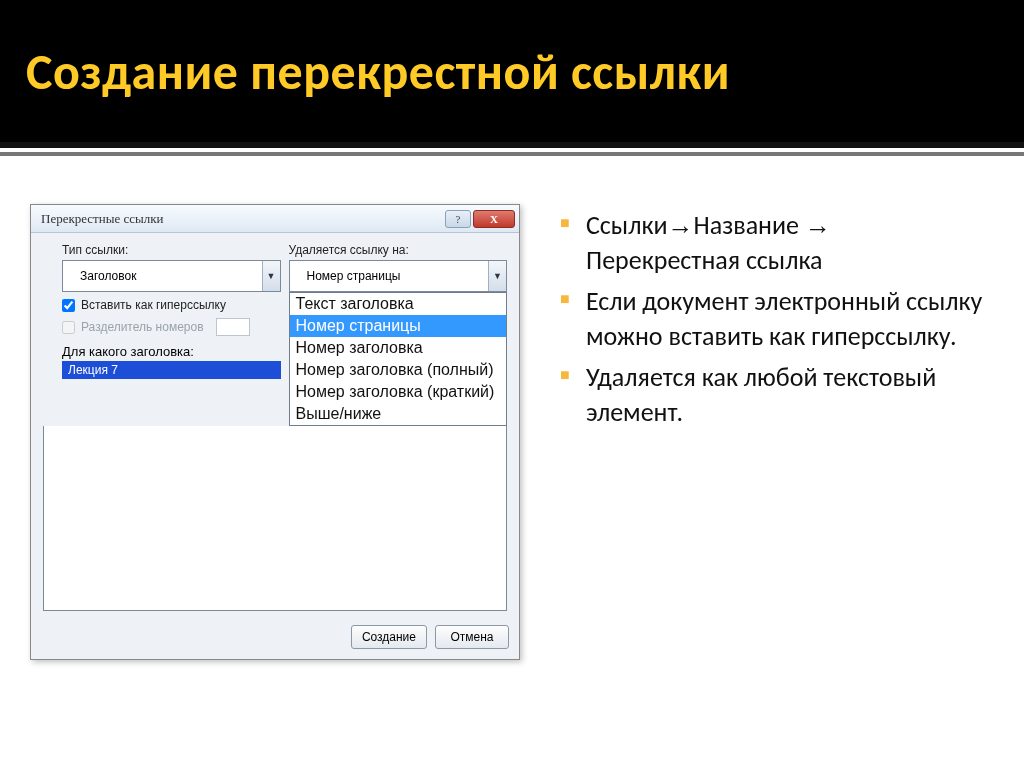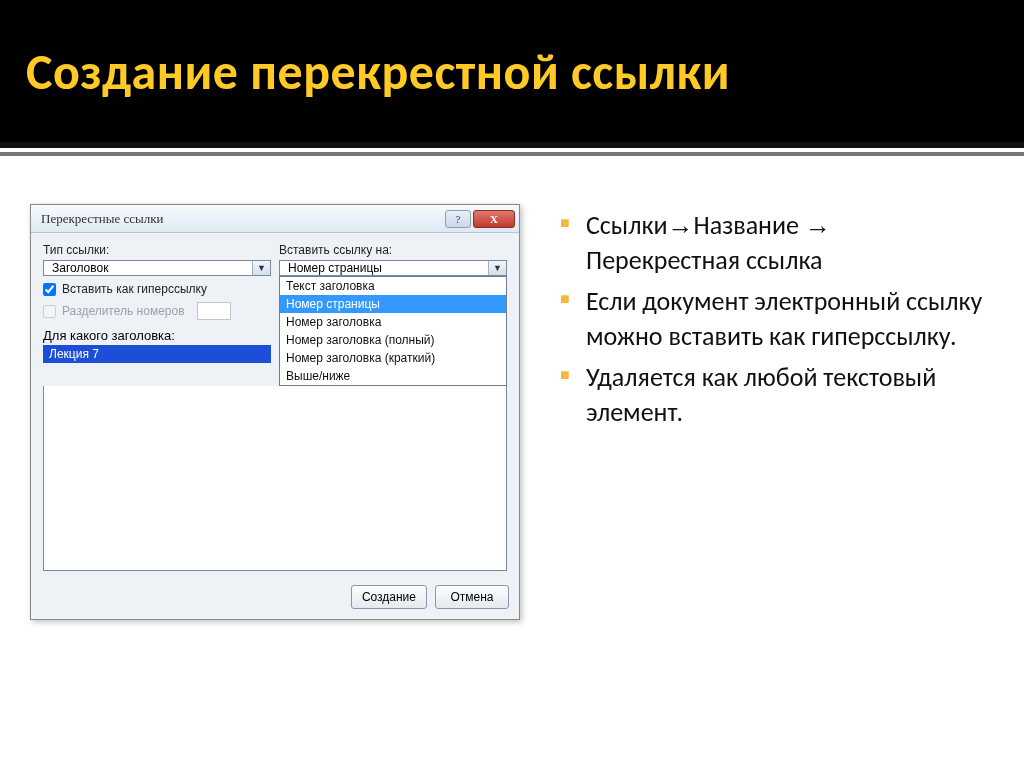--- a/index.html
+++ b/index.html
@@ -67,30 +67,30 @@
   .win-close {
     width: 42px;
     background: linear-gradient(#e07a6f,#c0392b);
     border:1px solid #8b2d22;
     color:#fff;
     font-weight:bold;
   }
   .dlg-body {
     padding: 10px 12px 8px 12px;
   }
-  .row { display:flex; gap:8px; }
+  .row { display:flex; gap:8px;margin-left:19px; }
   .col { flex:1; display:flex; flex-direction:column; }
   .lbl { font-size:12px; color:#222; margin-bottom:3px; }
   .combo {
     position: relative;
-    height: 16px;
+    height: 32px;
     background:#fff;
     border:1px solid #7a8a9a;
     display:flex; align-items:center;
-    padding: 0 20px 0 8px;
+    padding: 0 20px 0 17px;
     font-size:12px;
   }
   .combo .arrow {
     position:absolute; right:0; top:0; bottom:0; width:18px;
     background: linear-gradient(#f2f6fa,#d4deea);
     border-left:1px solid #9fb0c2;
     display:flex; align-items:center; justify-content:center;
     font-size:9px; color:#334;
   }
   .check-row { display:flex; align-items:center; gap:6px; margin-top:6px; font-size:12px; color:#222;}
@@ -109,21 +109,21 @@
     padding:2px 6px;
     font-size:12px;
   }
   .dropdown-list {
     border:1px solid #6f7e8e;
     background:#fff;
     margin-top:0;
   }
   .dropdown-list .opt {
     padding:2px 6px;
-    font-size:12px;
+    font-size:16px;
     color:#111;
   }
   .dropdown-list .opt.sel {
     background:#3399ff; color:#fff;
   }
   .whitearea {
     background:#fff;
     border:1px solid #7a8a9a;
     border-top:none;
     height: 185px;
@@ -197,21 +197,21 @@
           </label>
           <div class="check-row disabled">
             <input type="checkbox" disabled="" style="">
             <span>Разделитель номеров</span>
             <span class="numbox"></span>
           </div>
           <div class="sub-lbl">Для какого заголовка:</div>
           <div class="list">Лекция 7</div>
         </div>
         <div class="col">
-          <span class="lbl">Вставить ссылку на:</span>
+          <span class="lbl">Удаляется ссылку на:</span>
           <div class="combo">
             <span>Номер страницы</span>
             <span class="arrow">▼</span>
           </div>
           <div class="dropdown-list">
             <div class="opt">Текст заголовка</div>
             <div class="opt sel">Номер страницы</div>
             <div class="opt">Номер заголовка</div>
             <div class="opt">Номер заголовка (полный)</div>
             <div class="opt">Номер заголовка (краткий)</div>

